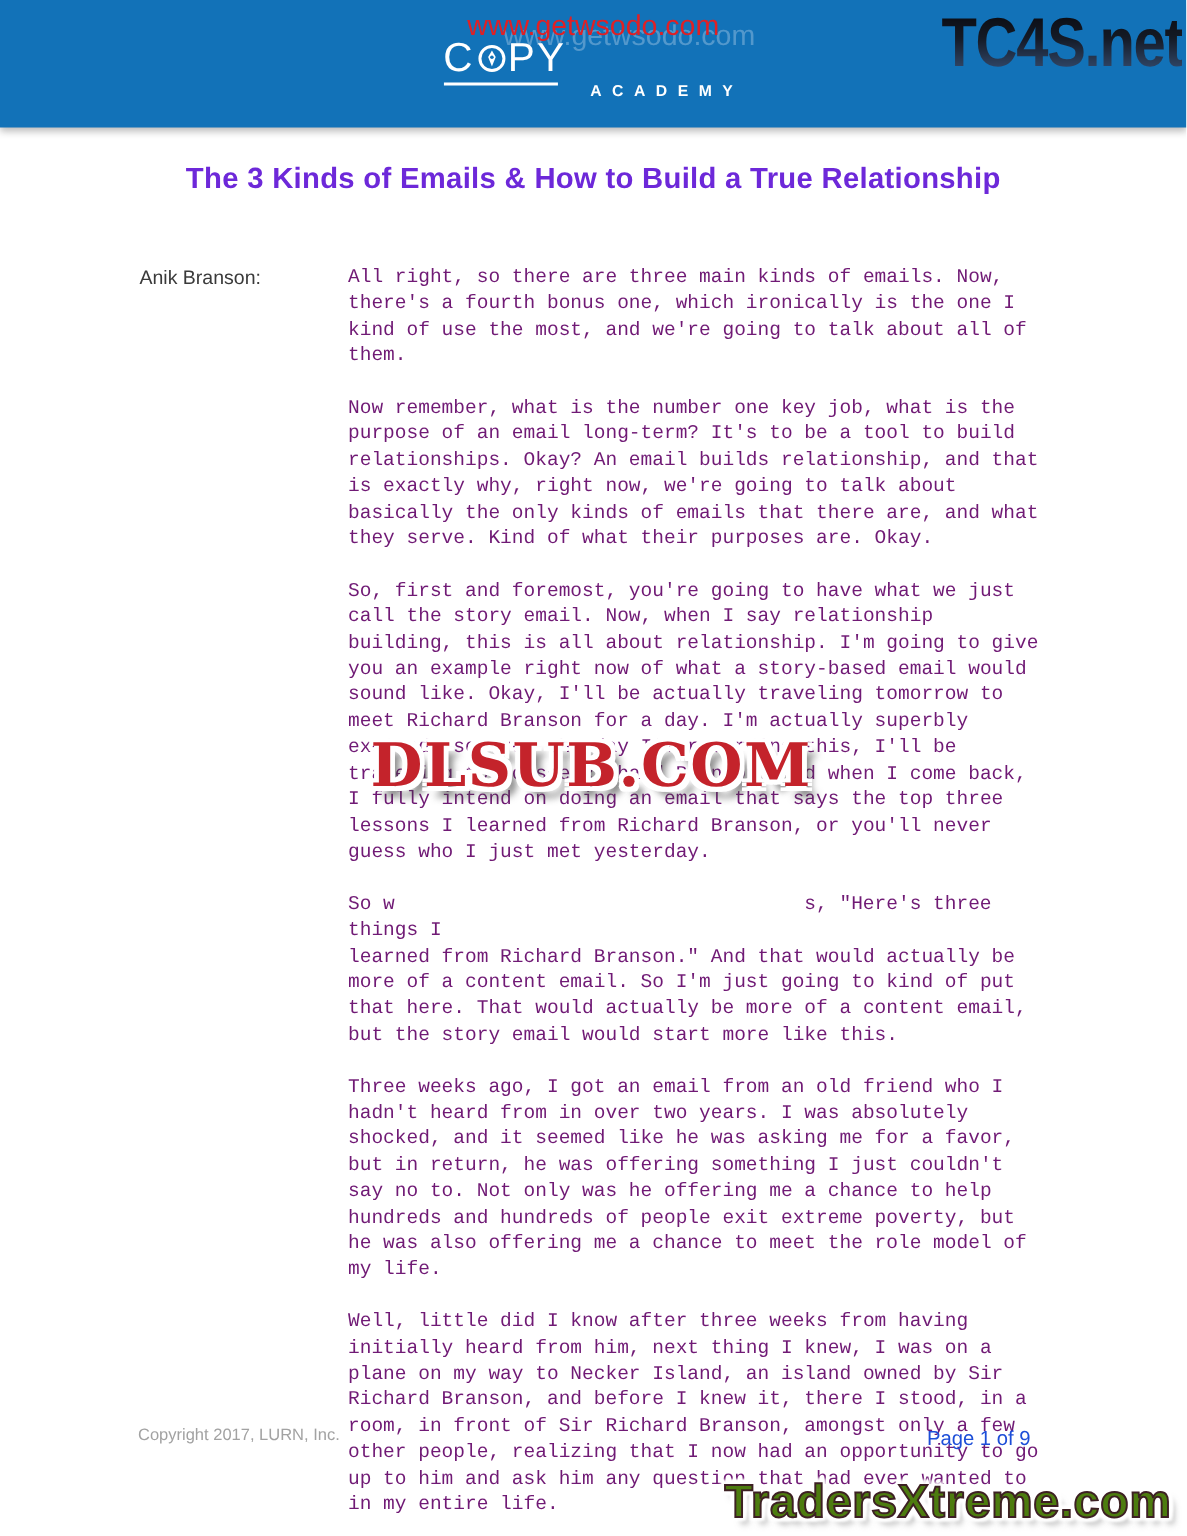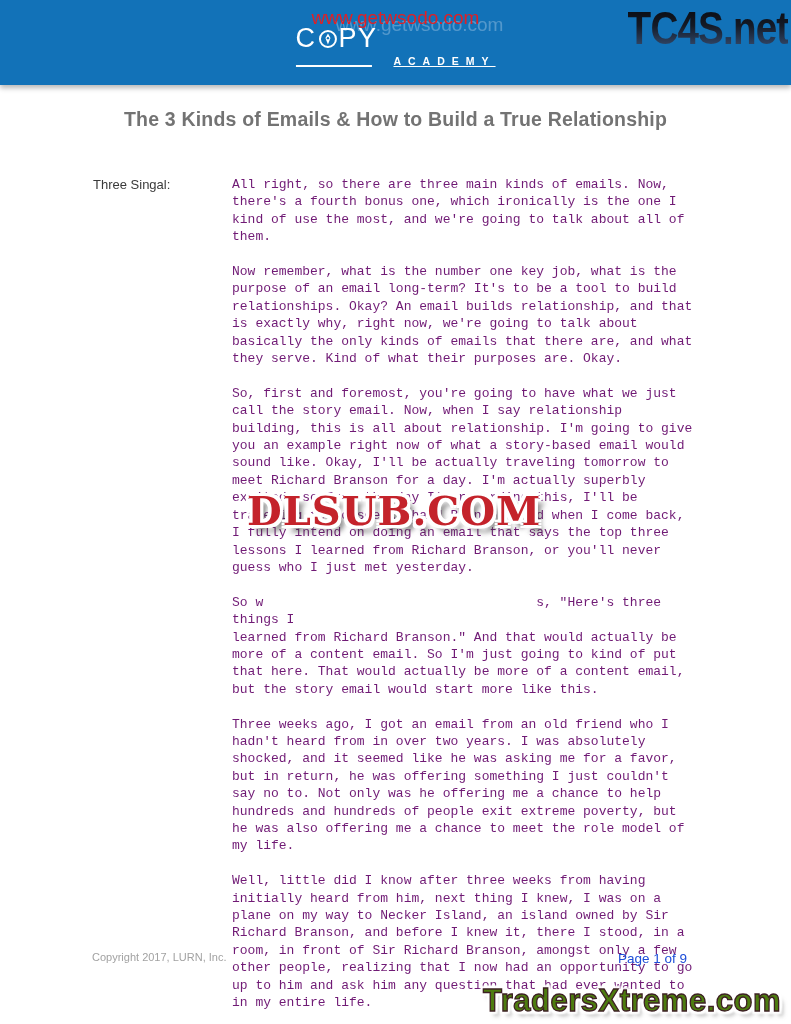--- a/index.html
+++ b/index.html
@@ -24,41 +24,41 @@
   }
   .logo { position:absolute; top:25px; left:50%; transform:translateX(-50%); color:#fff; }
   .logo-line1 { display:flex; align-items:center; white-space:nowrap; }
   .copy-light { font-size:27px; font-weight:400; letter-spacing:1.5px; line-height:27px; }
   .writing-bold { font-size:27px; font-weight:700; letter-spacing:0.5px; line-height:27px; }
   .pen-o {
     display:inline-flex; align-items:center; justify-content:center;
     width:18px; height:18px; border:2px solid #fff; border-radius:50%;
     margin:0 2px; box-sizing:border-box;
   }
-  .logo-line2 { display:flex; align-items:flex-end; gap:22px; margin-top:3px;text-decoration:underline; }
+  .logo-line2 { display:flex; align-items:flex-start; gap:22px; margin-top:3px; }
   .logo-rule { width:76px; height:2px; background:#fff; }
   .academy { font-size:10.5px; font-weight:700; letter-spacing:7px; color:#fff; }
   .tc4s {
     position:absolute; top:3px; right:3px;
     font-size:46px; font-weight:700; letter-spacing:-1px; line-height:50px;
     transform:scaleX(0.84); transform-origin:100% 0;
     color:#131a24;
   }
   @supports (-webkit-background-clip: text) {
     .tc4s {
       background:linear-gradient(180deg,#07080c 0%,#141a26 45%,#3a567f 100%);
       -webkit-background-clip:text; background-clip:text;
       -webkit-text-fill-color:transparent;
     }
   }
 
   
   .title {
     position:absolute; top:108px; left:0; width:791px; margin:0;
-    text-align:center; font-size:19.5px; font-weight:700; color:#737373;
+    text-align:center; font-size:19.5px; font-weight:700; color:#6d28d9;
     letter-spacing:0.2px;
   }
 
   
   .speaker {
     position:absolute; left:93px; top:176px;
     font-size:13px; line-height:17.4px; color:#3a3a3a;
   }
   .paras {
     position:absolute; left:232px; top:176px; width:468px;
@@ -122,21 +122,21 @@
         <span class="logo-rule"></span>
         <span class="academy">ACADEMY</span>
       </div>
     </div>
 
     <div class="tc4s">TC4S.net</div>
   </div>
 
   <h1 class="title">The 3 Kinds of Emails &amp; How to Build a True Relationship</h1>
 
-  <div class="speaker">Three Singal:</div>
+  <div class="speaker">Anik Branson:</div>
 
   <div class="paras">
     <p>All right, so there are three main kinds of emails. Now, there's a fourth bonus one, which ironically is the one I kind of use the most, and we're going to talk about all of them.</p>
     <p>Now remember, what is the number one key job, what is the purpose of an email long-term? It's to be a tool to build relationships. Okay? An email builds relationship, and that is exactly why, right now, we're going to talk about basically the only kinds of emails that there are, and what they serve. Kind of what their purposes are. Okay.</p>
     <p>So, first and foremost, you're going to have what we just call the story email. Now, when I say relationship building, this is all about relationship. I'm going to give you an example right now of what a story-based email would sound like. Okay, I'll be actually traveling tomorrow to meet Richard Branson for a day. I'm actually superbly excited, so from the day I'm recording this, I'll be traveling to go see Richard Branson. And when I come back, I fully intend on doing an email that says the top three lessons I learned from Richard Branson, or you'll never guess who I just met yesterday.</p>
     <p>
       <span>So w</span><span class="hidden-gap"></span><span>s, "Here's three things I</span>
       <span class="p4-rest">learned from Richard Branson." And that would actually be more of a content email. So I'm just going to kind of put that here. That would actually be more of a content email, but the story email would start more like this.</span>
     </p>
     <p>Three weeks ago, I got an email from an old friend who I hadn't heard from in over two years. I was absolutely shocked, and it seemed like he was asking me for a favor, but in return, he was offering something I just couldn't say no to. Not only was he offering me a chance to help hundreds and hundreds of people exit extreme poverty, but he was also offering me a chance to meet the role model of my life.</p>

